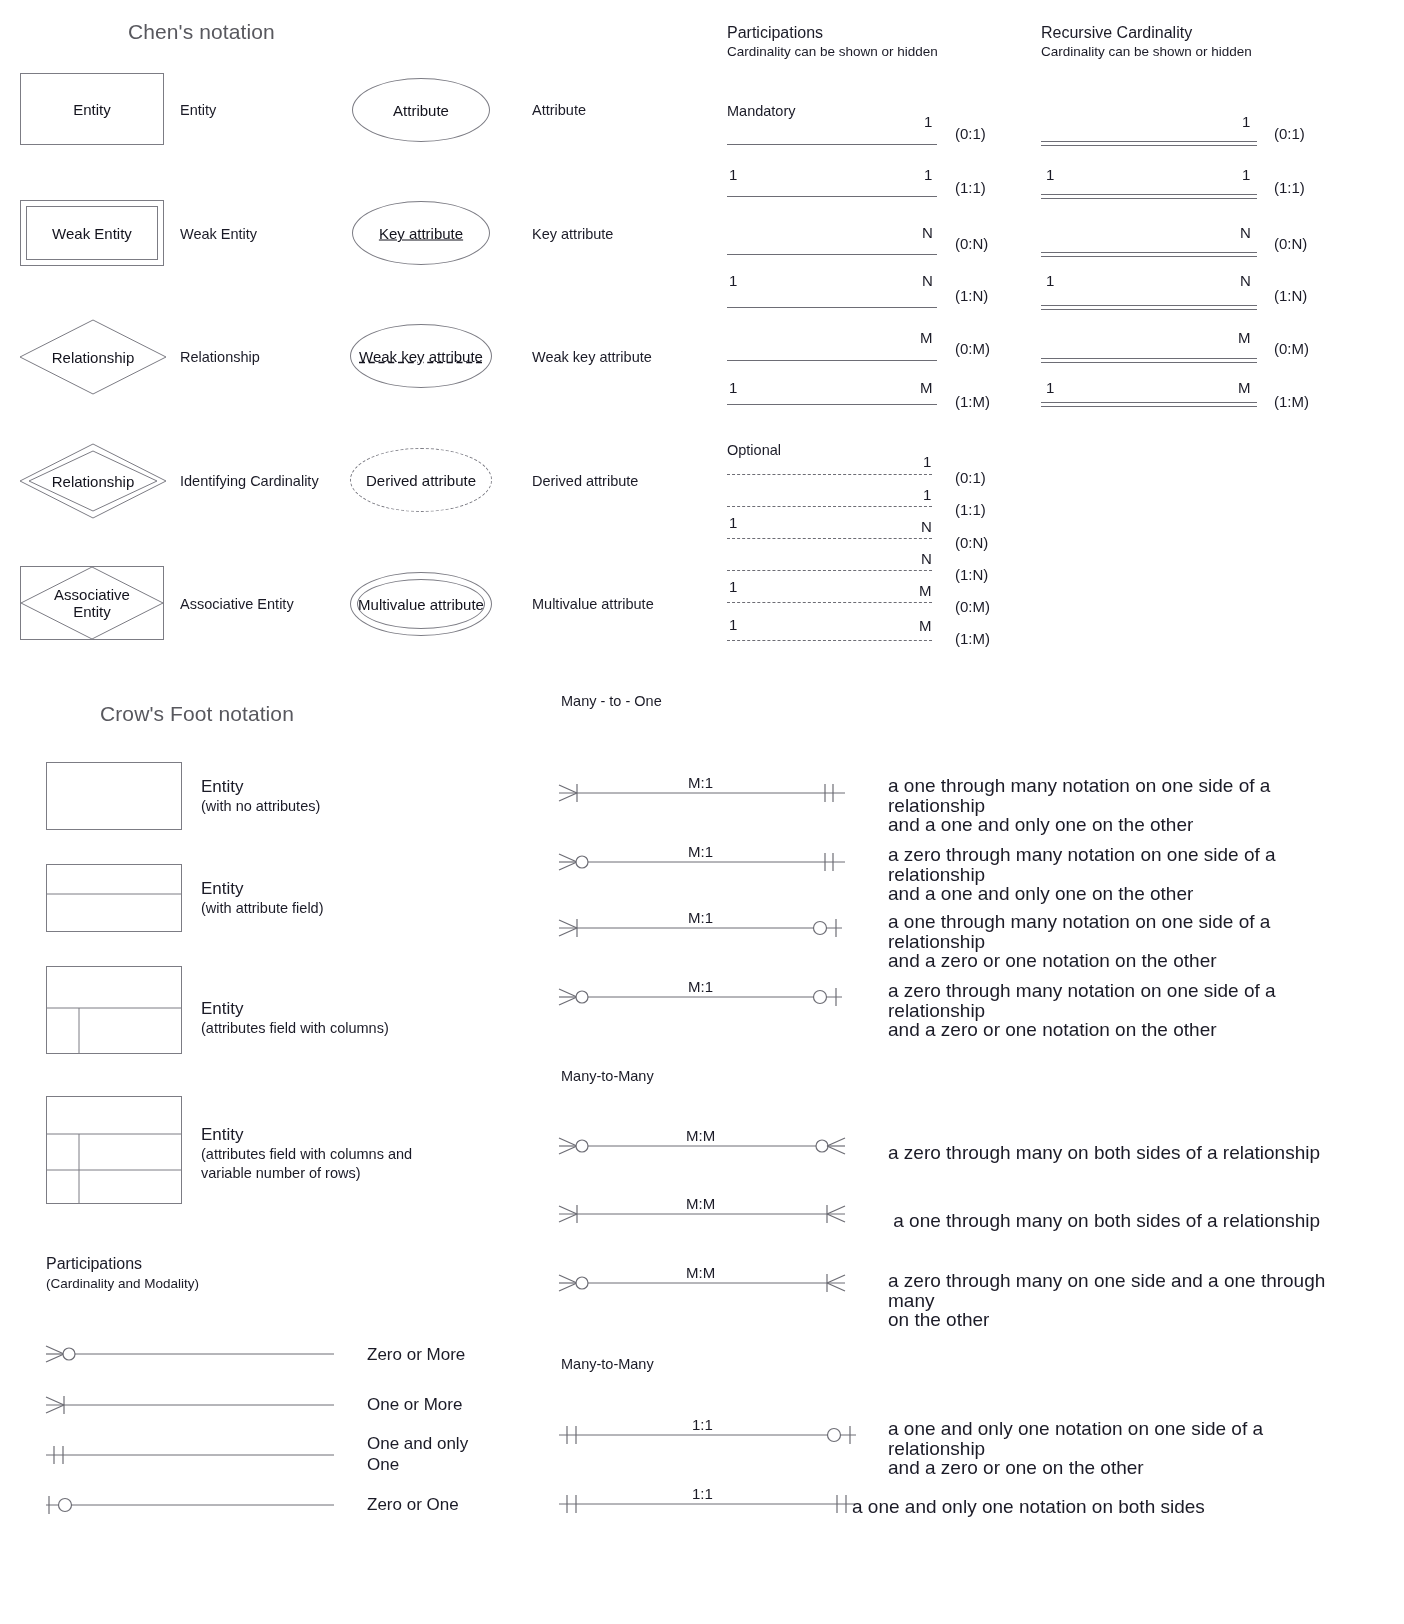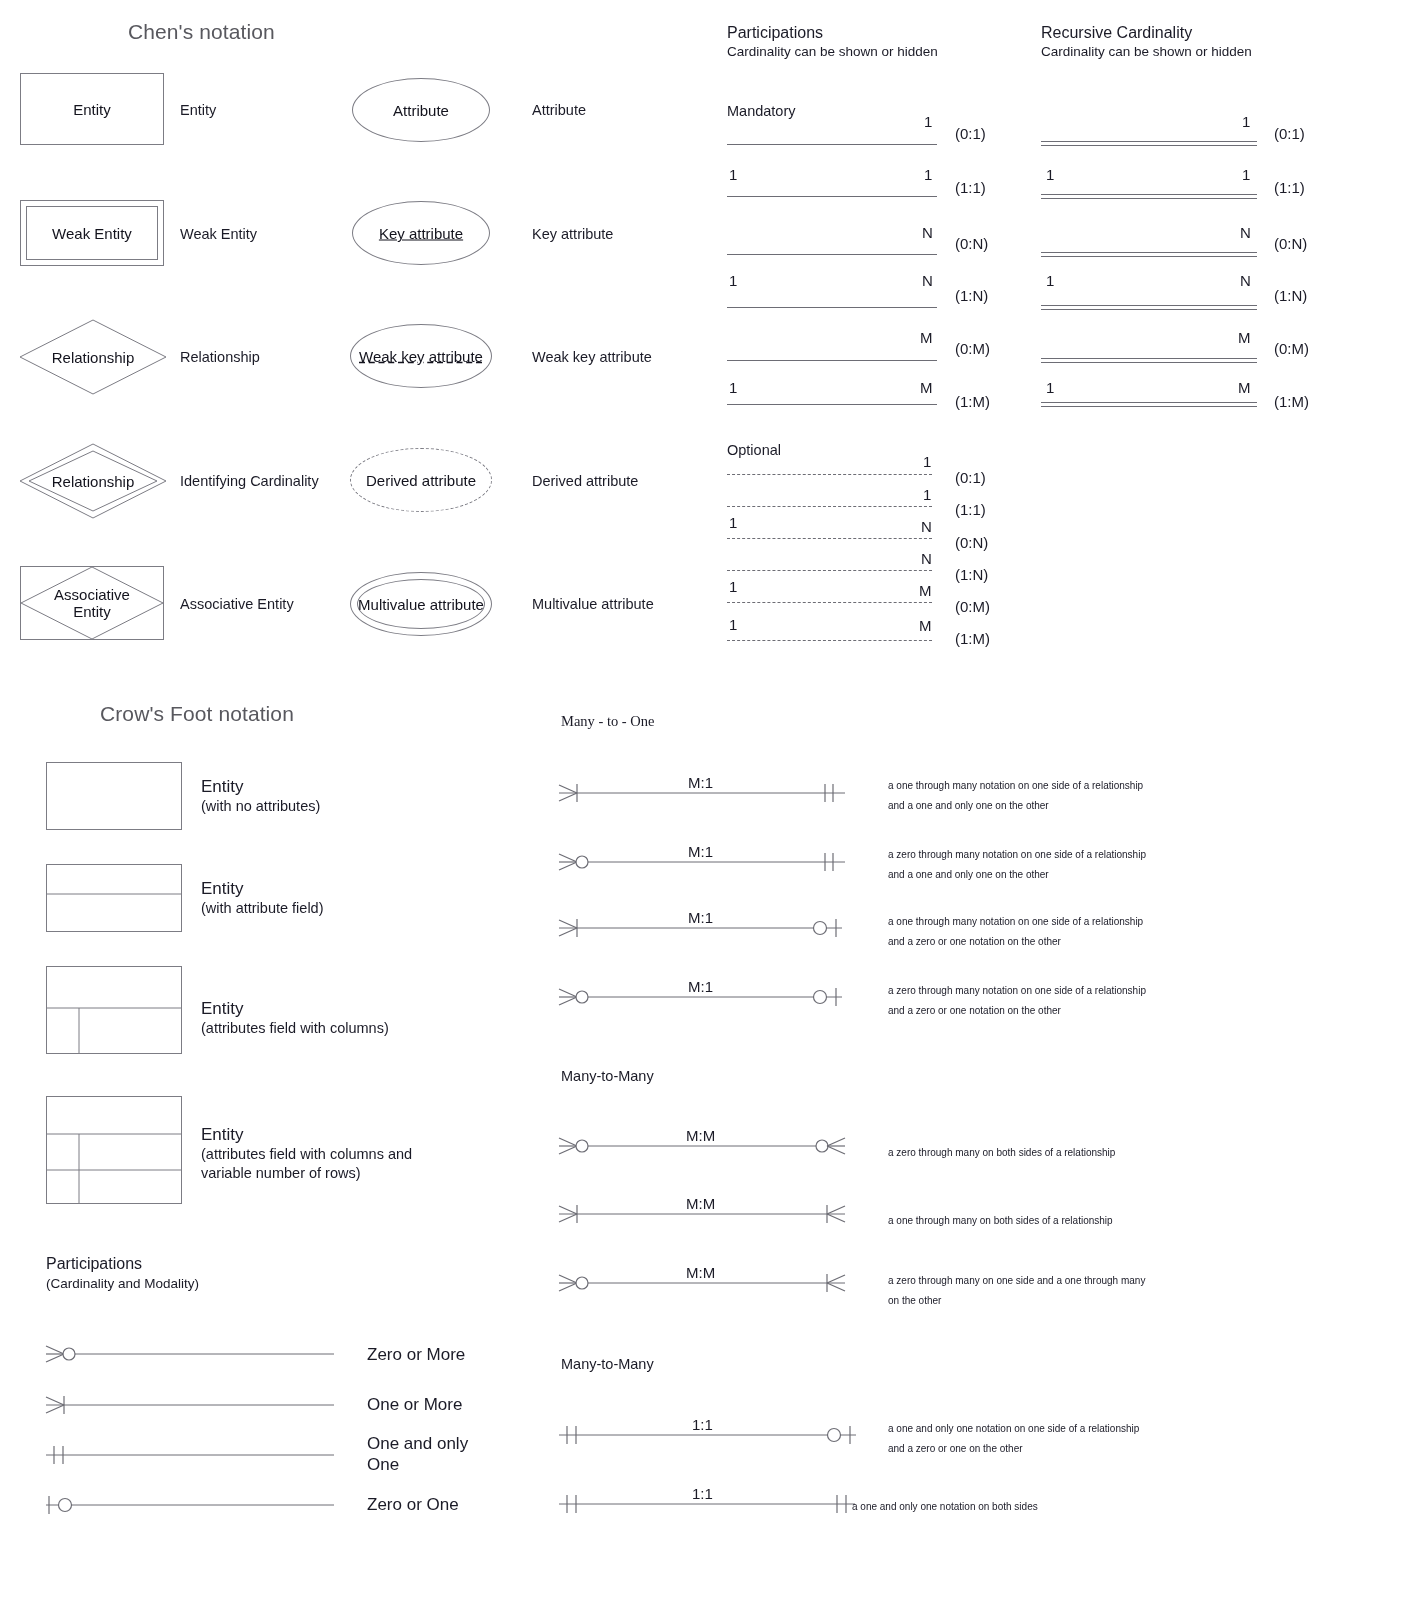--- a/index.html
+++ b/index.html
@@ -47,21 +47,21 @@
     font-size: 17px;
     color: #1b1b27;
     line-height: 21px;
   }
   .lbl-sub {
     font-size: 14.5px;
     color: #1b1b27;
     line-height: 19px;
   }
   .desc {
-    font-size: 10px;
+    font-size: 19px;
     color: #1b1b27;
     line-height: 19.5px;
     white-space: pre-line;
   }
   .card {
     font-size: 15px;
     color: #1b1b27;
   }
 
   
@@ -388,21 +388,21 @@
 
 <div class="abs" style="left:44px; top:1491px; width:290px; height:28px;">
   <svg width="290" height="28" viewBox="0 0 290 28">
     <line x1="2" y1="14" x2="290" y2="14" stroke="#6d6d75" stroke-width="1"></line>
     <line x1="5" y1="5" x2="5" y2="23" stroke="#6d6d75" stroke-width="1.2"></line>
     <circle cx="21" cy="14" r="6.5" fill="#fff" stroke="#6d6d75" stroke-width="1.2"></circle>
   </svg>
 </div>
 <div class="abs lbl-big" style="left:367px; top:1494px;">Zero or One</div>
 
-<div class="abs sec-title-small" style="left:561px; top:713px;font-family:Liberation Serif, serif;">Many - to - One</div>
+<div class="abs sec-title-small" style="left:561px; top:693px;">Many - to - One</div>
 
 <div class="abs card" style="left:688px; top:774px;">M:1</div>
 <div class="abs" style="left:557px; top:779px; width:290px; height:28px;">
   <svg width="290" height="28" viewBox="0 0 290 28">
     <line x1="2" y1="14" x2="288" y2="14" stroke="#6d6d75" stroke-width="1"></line>
     <line x1="2" y1="6" x2="20" y2="14" stroke="#6d6d75" stroke-width="1.2"></line>
     <line x1="2" y1="22" x2="20" y2="14" stroke="#6d6d75" stroke-width="1.2"></line>
     <line x1="20" y1="5" x2="20" y2="23" stroke="#6d6d75" stroke-width="1.2"></line>
     <line x1="268" y1="5" x2="268" y2="23" stroke="#6d6d75" stroke-width="1.2"></line>
     <line x1="276" y1="5" x2="276" y2="23" stroke="#6d6d75" stroke-width="1.2"></line>
@@ -480,21 +480,21 @@
   <svg width="290" height="28" viewBox="0 0 290 28">
     <line x1="2" y1="14" x2="288" y2="14" stroke="#6d6d75" stroke-width="1"></line>
     <line x1="2" y1="6" x2="20" y2="14" stroke="#6d6d75" stroke-width="1.2"></line>
     <line x1="2" y1="22" x2="20" y2="14" stroke="#6d6d75" stroke-width="1.2"></line>
     <line x1="20" y1="5" x2="20" y2="23" stroke="#6d6d75" stroke-width="1.2"></line>
     <line x1="288" y1="6" x2="270" y2="14" stroke="#6d6d75" stroke-width="1.2"></line>
     <line x1="288" y1="22" x2="270" y2="14" stroke="#6d6d75" stroke-width="1.2"></line>
     <line x1="270" y1="5" x2="270" y2="23" stroke="#6d6d75" stroke-width="1.2"></line>
   </svg>
 </div>
-<div class="abs desc" style="left:888px; top:1211px; width:470px;">a one through many on both sides of a relationship</div>
+<div class="abs desc" style="left:850px; top:1211px; width:470px;text-align:right;">a one through many on both sides of a relationship</div>
 
 <div class="abs card" style="left:686px; top:1264px;">M:M</div>
 <div class="abs" style="left:557px; top:1269px; width:290px; height:28px;">
   <svg width="290" height="28" viewBox="0 0 290 28">
     <line x1="24" y1="14" x2="288" y2="14" stroke="#6d6d75" stroke-width="1"></line>
     <line x1="2" y1="6" x2="20" y2="14" stroke="#6d6d75" stroke-width="1.2"></line>
     <line x1="2" y1="22" x2="20" y2="14" stroke="#6d6d75" stroke-width="1.2"></line>
     <line x1="2" y1="14" x2="20" y2="14" stroke="#6d6d75" stroke-width="1.2"></line>
     <circle cx="25" cy="14" r="6" fill="#fff" stroke="#6d6d75" stroke-width="1.2"></circle>
     <line x1="288" y1="6" x2="270" y2="14" stroke="#6d6d75" stroke-width="1.2"></line>

